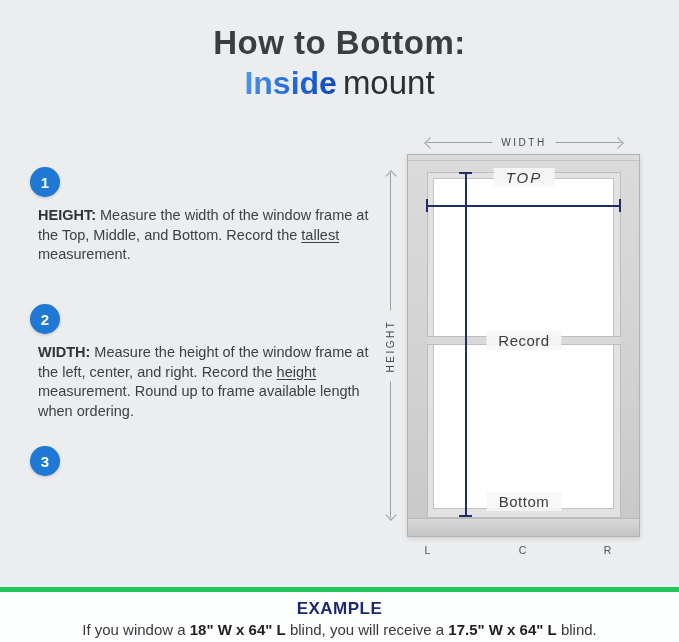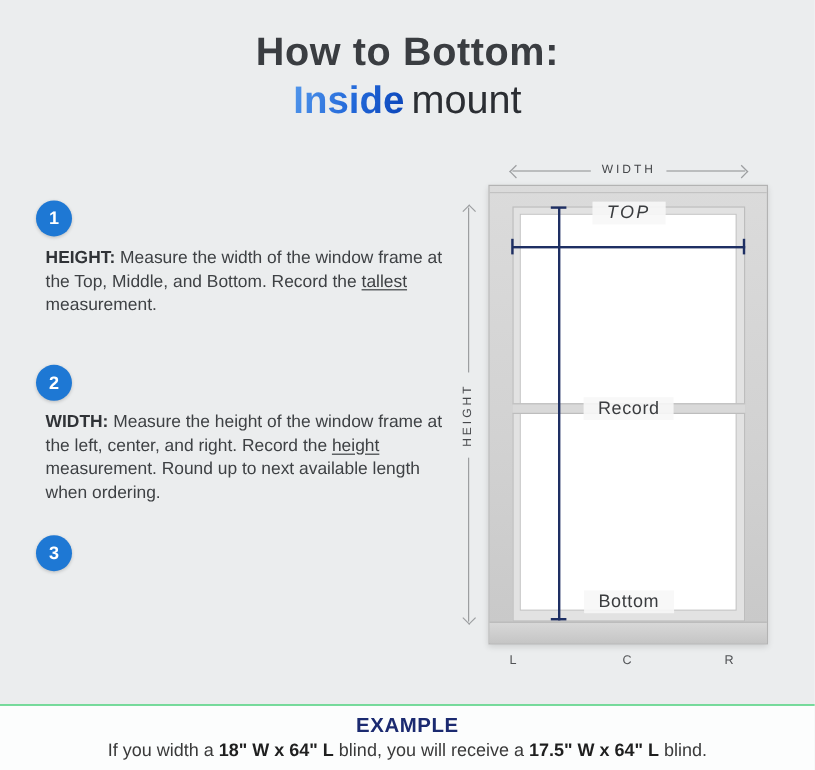--- a/index.html
+++ b/index.html
@@ -68,21 +68,21 @@
   .vline{left:465px;top:173px;width:2px;height:344px;}
   .vcap-t{left:459px;top:172px;width:13px;height:2px;}
   .vcap-b{left:459px;top:515px;width:13px;height:2px;}
 
   .marker{position:absolute;top:544px;transform:translateX(-50%);font-size:10.5px;
           letter-spacing:1px;color:#515356;}
   .marker.l{left:428px;} .marker.c{left:523px;} .marker.r{left:608px;}
 
   
   .example{position:absolute;left:0;top:587px;width:679px;height:55px;box-sizing:border-box;
-           background:#fcfdfd;border-top:1px solid #22c55e;text-align:center;}
+           background:#fcfdfd;border-top:5px solid #22c55e;text-align:center;}
   .example h2{margin:7px 0 2px;font-size:17px;color:#1b2a70;letter-spacing:.5px;font-weight:bold;}
   .example p{margin:0;font-size:15px;color:#3a3a3a;}
   .example b{color:#1f1f1f;}
 </style>
 </head>
 <body>
 
 <div class="canvas">
 
   <div class="title">
@@ -92,21 +92,21 @@
     </div>
   </div>
 
   <div class="step" style="top:167px">
     <div class="badge">1</div>
     <p><span class="lead">HEIGHT:</span><span> Measure the width of the window frame at the Top, Middle, and Bottom. Record the </span><span class="ul">tallest</span><span> measurement.</span></p>
   </div>
 
   <div class="step" style="top:304px">
     <div class="badge">2</div>
-    <p><span class="lead">WIDTH:</span><span> Measure the height of the window frame at the left, center, and right. Record the </span><span class="ul">height</span><span> measurement. Round up to next available length when ordering.</span></p>
+    <p><span class="lead">WIDTH:</span><span> Measure the height of the window frame at the left, center, and right. Record the </span><span class="ul">height</span><span> measurement. Round up to frame available length when ordering.</span></p>
   </div>
 
   <div class="step" style="top:446px">
     <div class="badge">3</div>
   </div>
 
   <div class="harrow">
     <span class="chev l"></span>
     <span class="chev r"></span>
     <span class="arrow-label">WIDTH</span>
@@ -136,16 +136,16 @@
   <div class="win-label top">TOP</div>
   <div class="win-label middle">Record</div>
   <div class="win-label bottom">Bottom</div>
 
   <div class="marker l">L</div>
   <div class="marker c">C</div>
   <div class="marker r">R</div>
 
   <div class="example">
     <h2>EXAMPLE</h2>
-    <p><span>If you width a </span><b>18" W x 64" L</b><span> blind, you will receive a </span><b>17.5" W x 64" L</b><span> blind.</span></p>
+    <p><span>If you window a </span><b>18" W x 64" L</b><span> blind, you will receive a </span><b>17.5" W x 64" L</b><span> blind.</span></p>
   </div>
 
 </div>
 
 </body></html>

